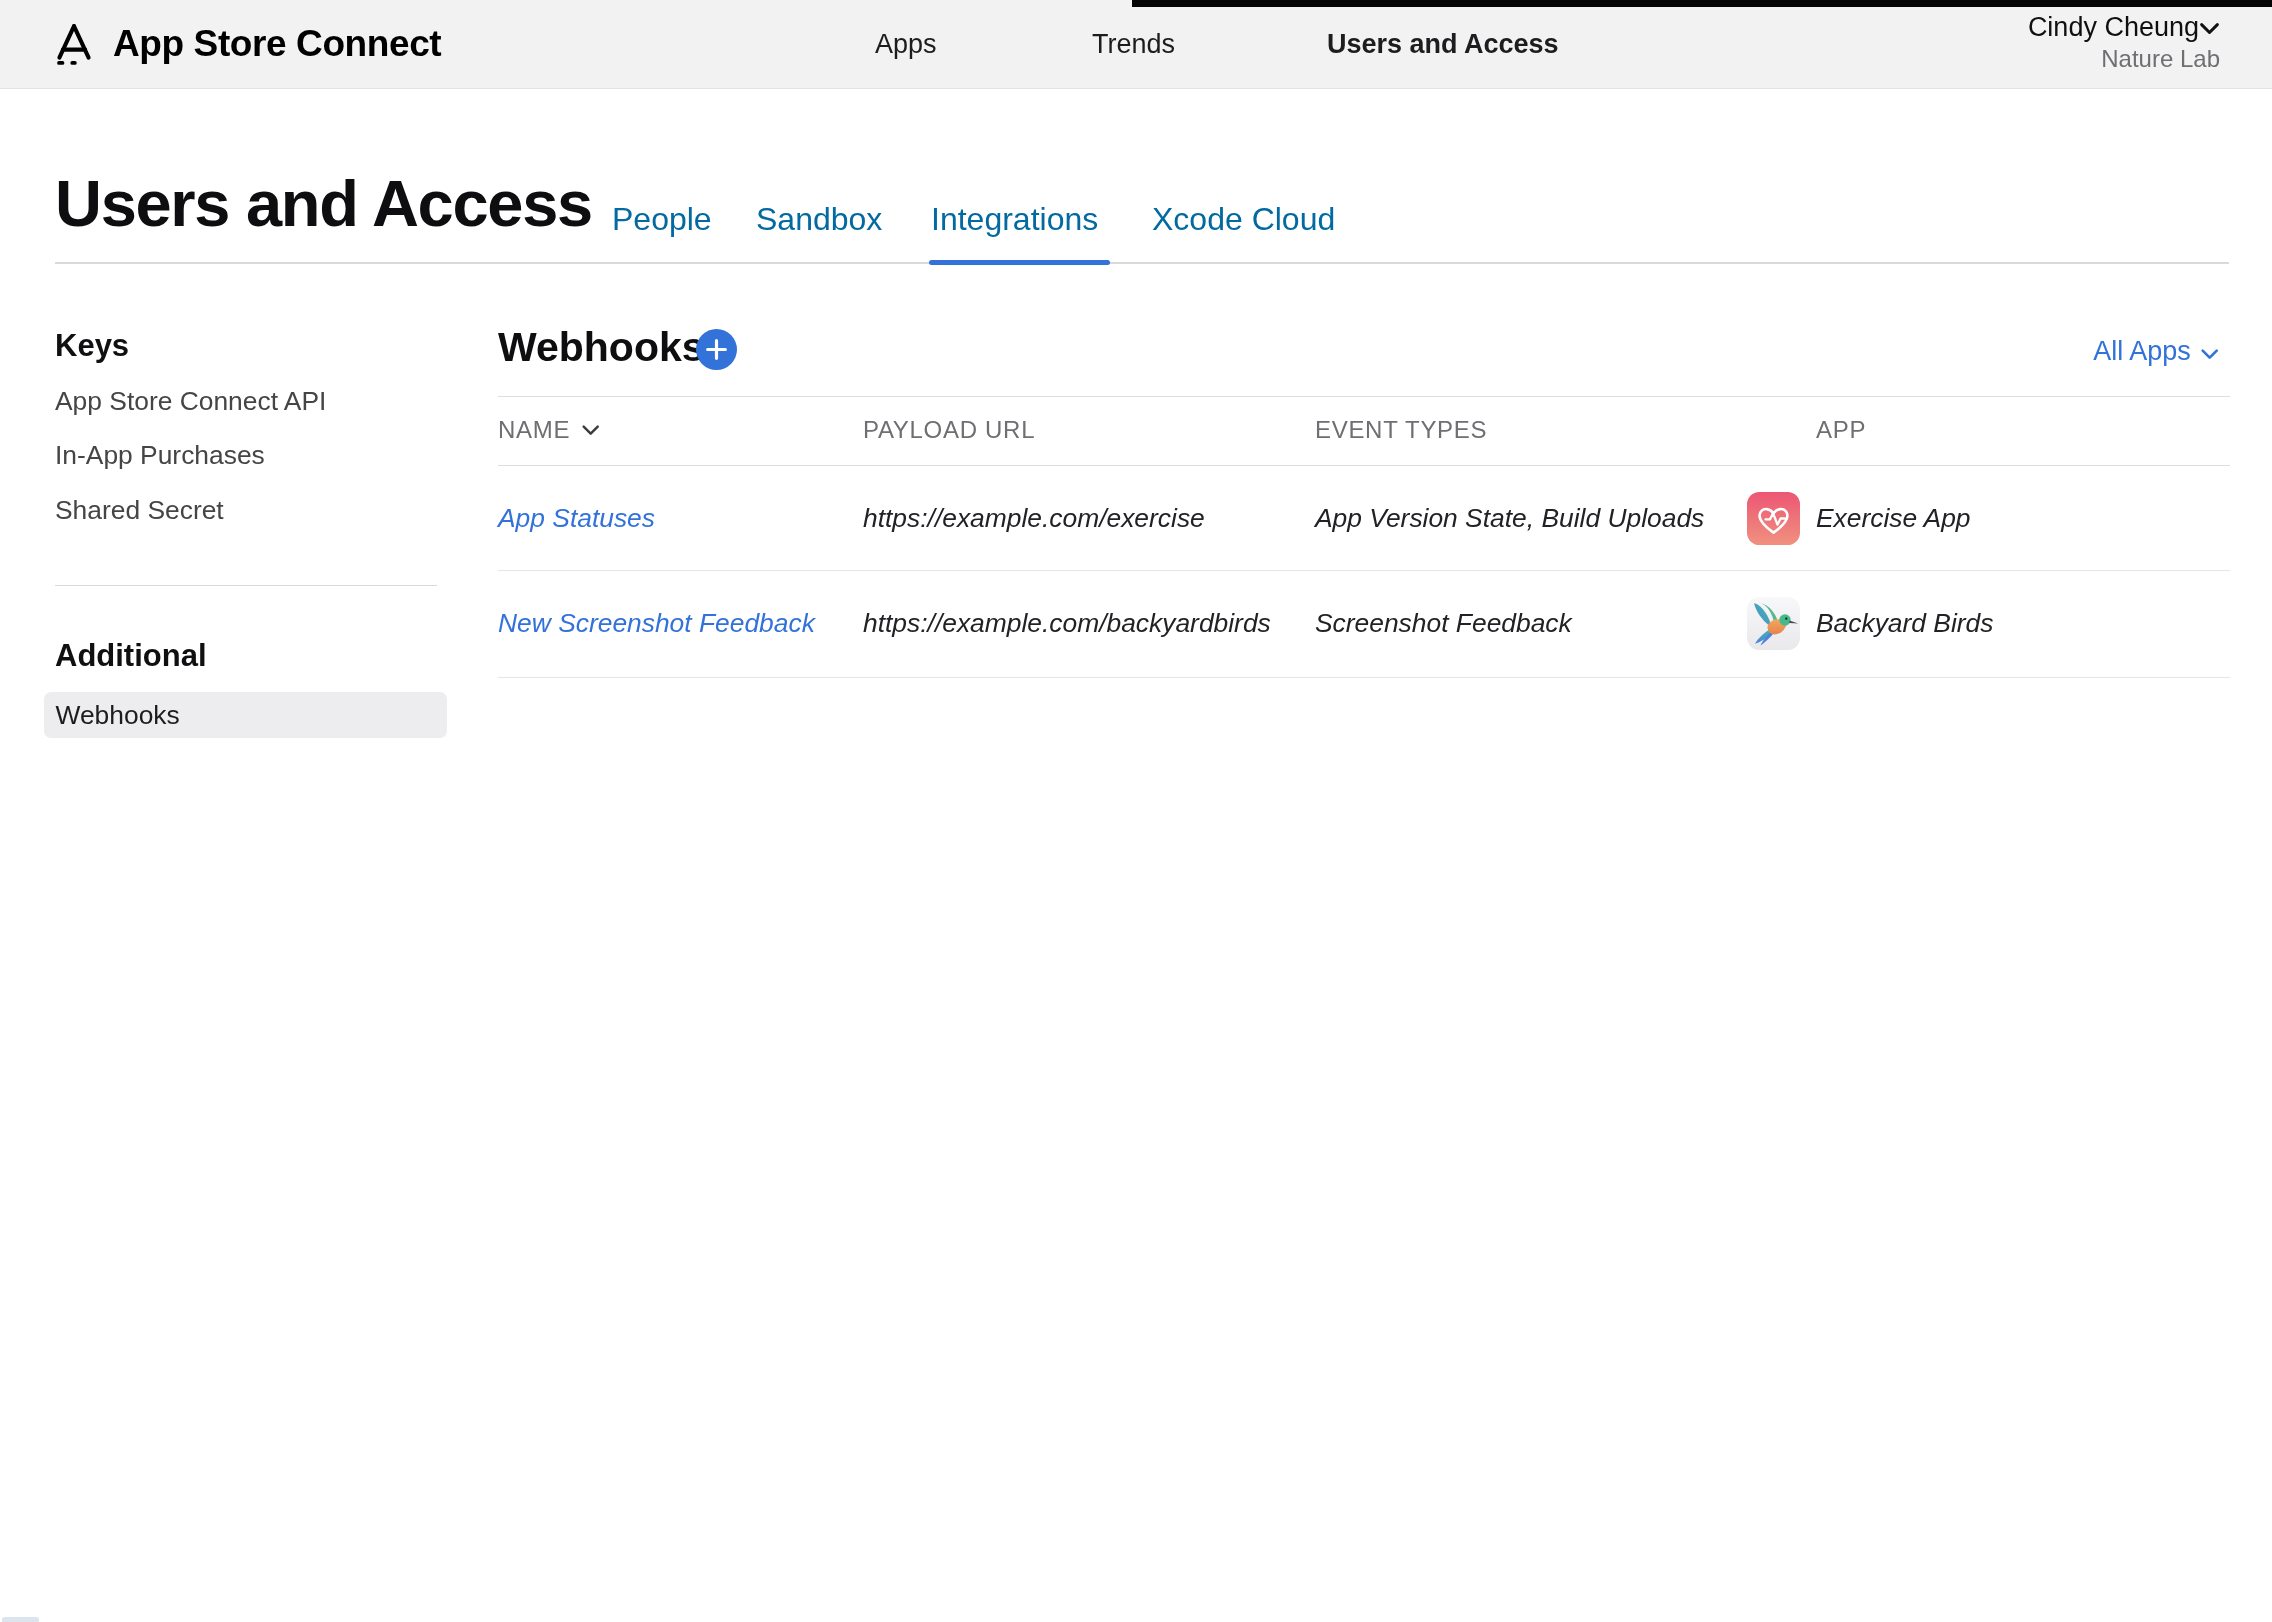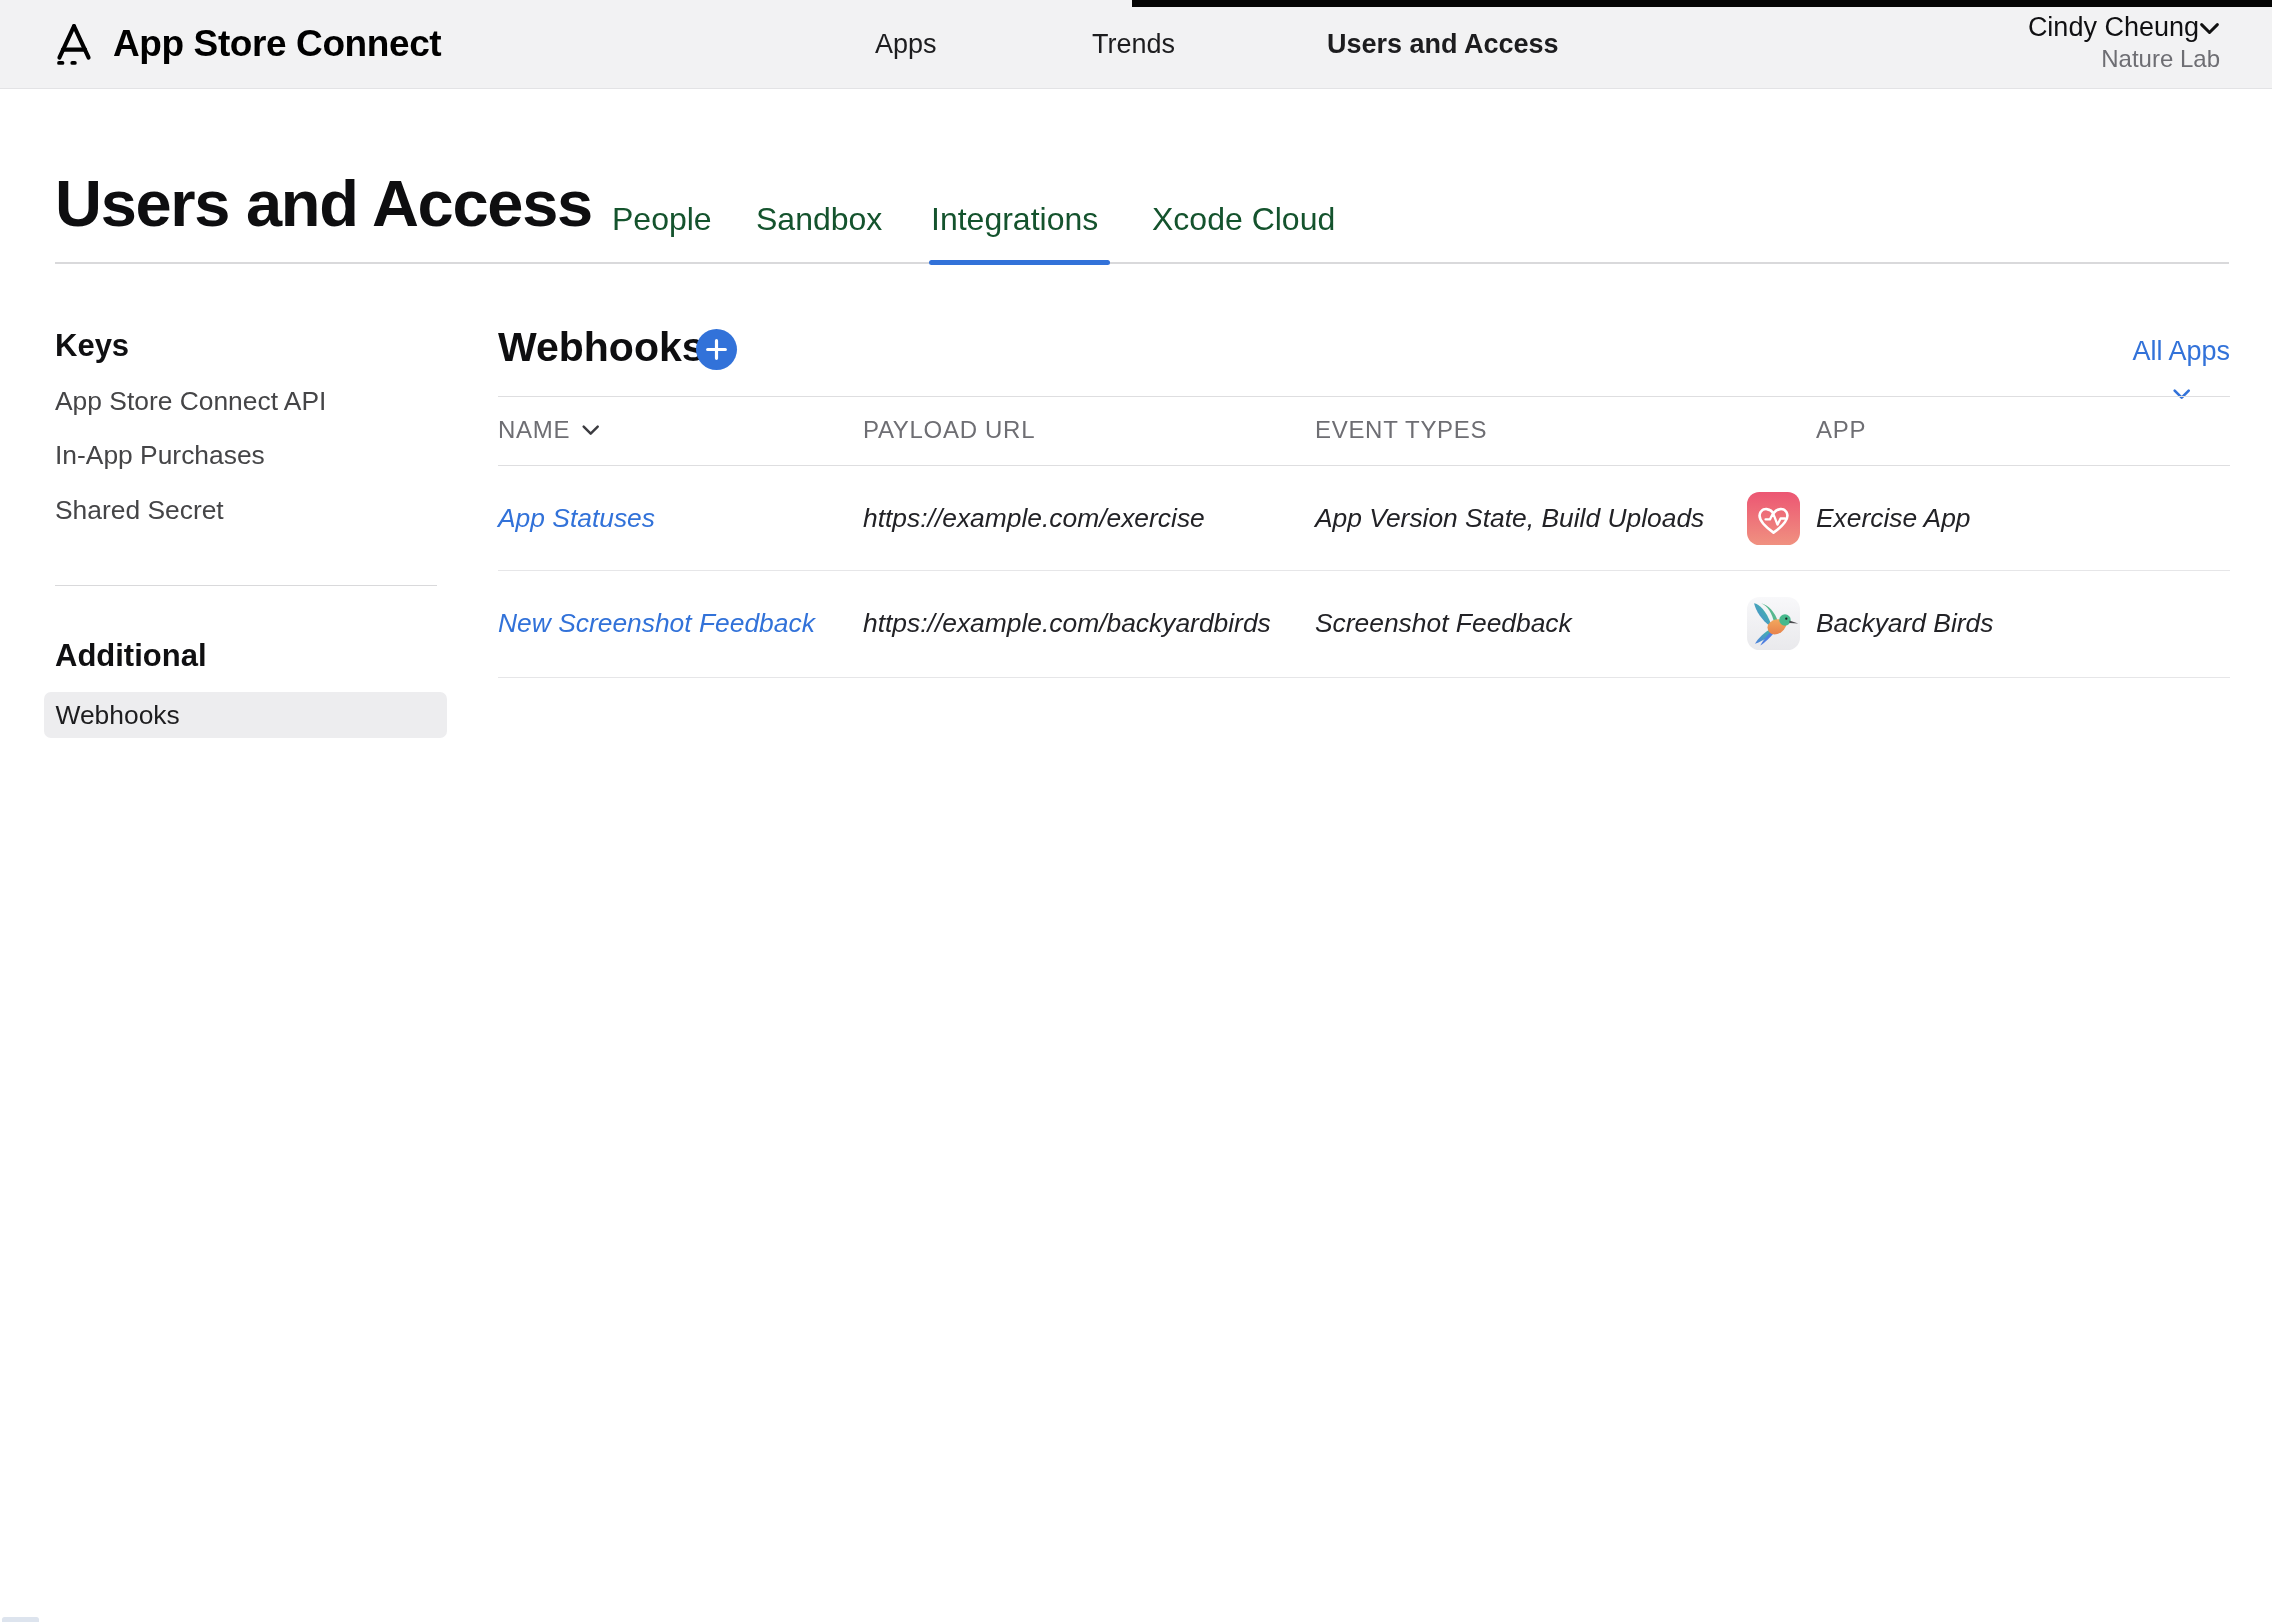--- a/index.html
+++ b/index.html
@@ -12,39 +12,39 @@
   .brand{position:absolute;left:51px;top:0;height:88px;display:flex;align-items:center;gap:16px;}
   .brand-text{font-size:37px;font-weight:700;color:#000;letter-spacing:-0.4px;white-space:nowrap;}
   .nav-item{position:absolute;top:0;height:88px;display:flex;align-items:center;font-size:27px;color:#1d1d1f;white-space:nowrap;cursor:default;}
   #nav-apps{left:875px;} #nav-trends{left:1092px;} #nav-users{left:1327px;font-weight:700;}
   .user-block{position:absolute;right:53px;top:11.5px;text-align:right;}
   .user-name{font-size:27px;color:#101012;font-weight:500;display:flex;align-items:center;gap:0;justify-content:flex-end;}
   .user-org{font-size:24px;color:#6e6e73;margin-top:2.6px;}
 
   
   .page-title{position:absolute;left:55px;top:166px;font-size:65px;font-weight:700;letter-spacing:-1.3px;color:#0e0e10;white-space:nowrap;}
-  .tab{position:absolute;top:201px;font-size:32px;font-weight:500;color:#14532d;white-space:nowrap;cursor:default;}
+  .tab{position:absolute;top:201px;font-size:32px;font-weight:500;color:#0369a1;white-space:nowrap;cursor:default;}
   #tab-people{left:612px;} #tab-sandbox{left:756px;} #tab-integrations{left:931px;} #tab-xcode{left:1152px;}
   .header-divider{position:absolute;left:55px;top:262px;width:2174px;height:1.8px;background:#d9d9db;}
   .tab-underline{position:absolute;left:929px;top:260px;width:181px;height:5.3px;background:#3272d9;border-radius:2.6px;}
 
   
   .side-heading{position:absolute;left:55px;font-size:31px;font-weight:700;color:#101012;white-space:nowrap;}
   #keys-heading{top:328px;} #additional-heading{top:638px;}
   .side-item{position:absolute;left:55px;font-size:26.4px;color:#454547;white-space:nowrap;cursor:default;}
   #side-item-api{top:386px;} #side-item-iap{top:440px;} #side-item-shared{top:495px;}
   .side-divider{position:absolute;left:55px;top:585px;width:382px;height:0.9px;background:#d9d9db;}
   .side-selected{position:absolute;left:44px;top:692px;width:403px;height:46px;background:#ededef;border-radius:7px;
                  display:flex;align-items:center;padding-left:11.5px;box-sizing:border-box;font-size:26.4px;color:#1d1d1f;cursor:default;}
 
   
   .content-heading{position:absolute;left:498px;top:324px;font-size:41px;font-weight:700;color:#0e0e10;white-space:nowrap;}
   .add-btn{position:absolute;left:696px;top:329px;width:41px;height:41px;border-radius:50%;background:#3272d9;color:#fff;
            display:flex;align-items:center;justify-content:center;cursor:default;}
-  .filter{position:absolute;right:43px;top:336px;font-size:27px;color:#3272d9;display:flex;align-items:center;gap:8.8px;white-space:nowrap;cursor:default;flex-direction:column;}
+  .filter{position:absolute;right:54px;top:336px;font-size:27px;color:#3272d9;display:flex;align-items:center;gap:8.8px;white-space:nowrap;cursor:default;}
 
   .table{position:absolute;left:498px;top:396px;width:1732px;}
   .thead{position:absolute;top:0;left:0;width:100%;height:70px;border-top:1.8px solid #dedee0;border-bottom:1.8px solid #dedee0;box-sizing:border-box;}
   .th{position:absolute;top:0;height:66px;display:flex;align-items:center;font-size:24px;color:#6e6e73;letter-spacing:0.7px;white-space:nowrap;justify-content:space-between;}
   .row{position:absolute;left:0;width:100%;border-bottom:1.8px solid #e6e6e8;font-style:italic;}
   #row-0{top:70px;height:104px;} #row-1{top:174px;height:107px;}
   .cell{position:absolute;top:0;height:100%;display:flex;align-items:center;font-size:26.4px;color:#222226;white-space:nowrap;}
   .c-name{left:0;} .c-url{left:365px;} .c-events{left:817px;}
   .c-appicon{left:1249px;} .c-applabel{left:1318px;}
   .link{color:#3272d9;cursor:pointer;}

